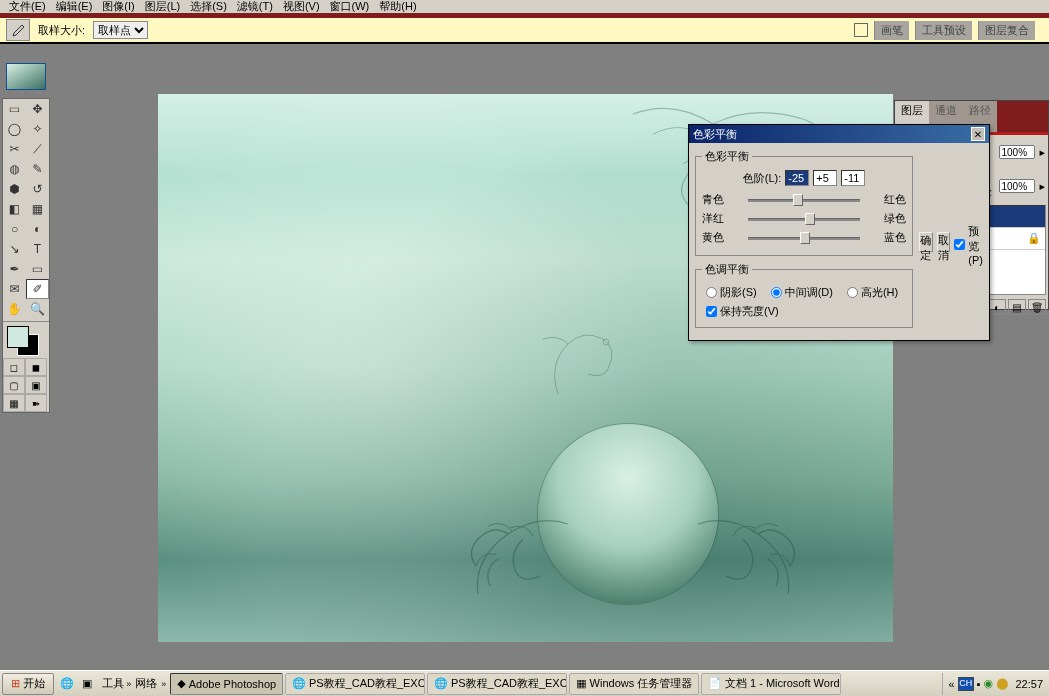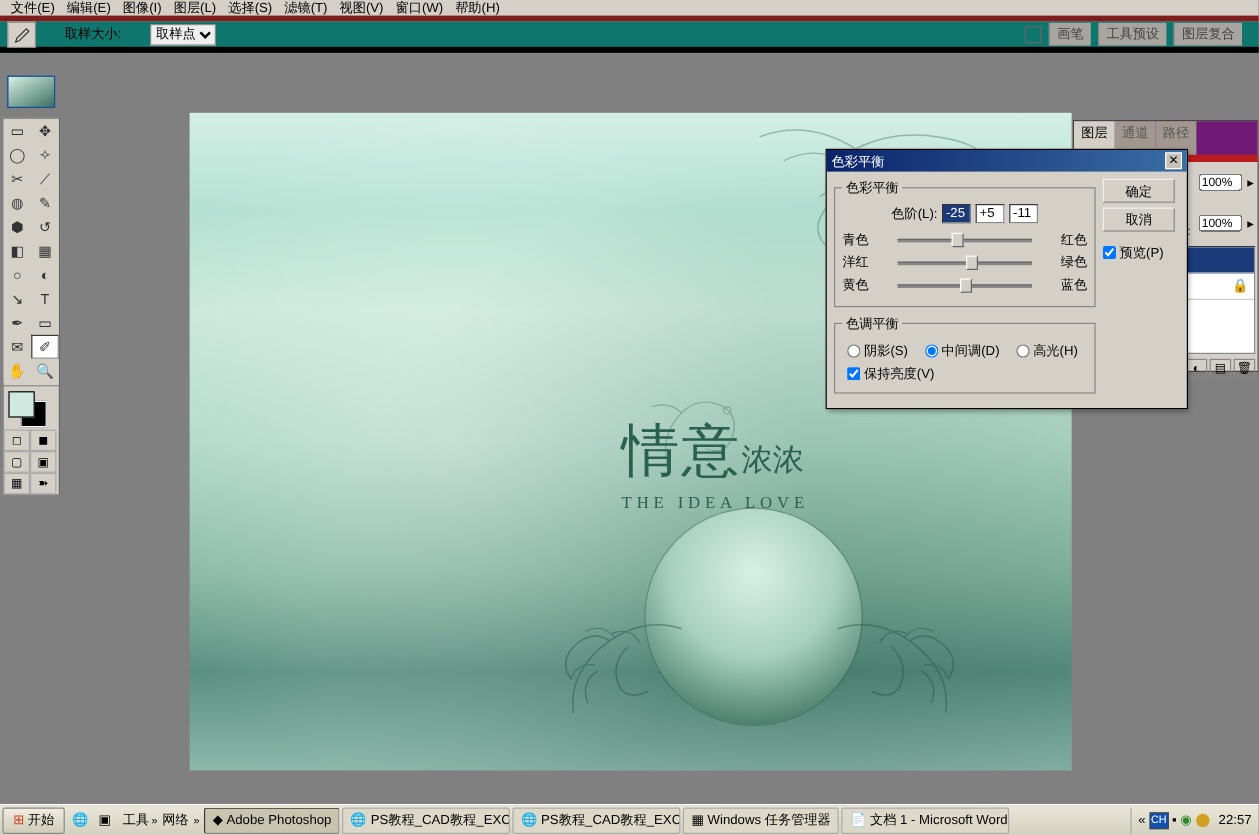--- a/index.html
+++ b/index.html
@@ -1,19 +1,19 @@
 <!DOCTYPE html>
 <html><head>
 <meta charset="utf-8">
 <style>
 *{margin:0;padding:0;box-sizing:border-box;font-family:"SimSun","宋体",sans-serif;font-size:11px;user-select:none}
 body{width:1049px;height:696px;background:#808080;overflow:hidden;position:relative}
 .menubar{position:absolute;top:0;left:0;right:0;height:18px;background:#d4d0c8;border-bottom:5px solid #7f1d1d;display:flex;align-items:center;padding-left:4px}
 .menubar span{padding:2px 5px;cursor:default}
-.optbar{position:absolute;top:18px;left:0;right:0;height:26px;background:#0f766e;border-bottom:5px solid #000000;display:flex;align-items:center;padding-left:6px;gap:24px}
+.optbar{position:absolute;top:18px;left:0;right:0;height:26px;background:#fef9c3;border-bottom:2px solid #000000;display:flex;align-items:center;padding-left:6px;gap:8px}
 .tool-ic{width:24px;height:22px;border:1px solid #888;background:#d4d0c8;display:inline-flex;align-items:center;justify-content:center}
 .optbar select{font-size:11px;height:18px;border:1px solid #888}
 .optbar-right{position:absolute;right:14px;display:flex;gap:6px;align-items:center}
 .optbar-right .docked{background:#a8a4a0;padding:2px 6px;font-size:11px;color:#444;border-left:1px solid #888}
 .toolbox{position:absolute;top:60px;left:2px;width:48px;background:#d4d0c8;border:1px solid #666;display:flex;flex-wrap:wrap}
 .toolbox .tool{width:23px;height:20px;border:1px solid #d4d0c8;display:flex;align-items:center;justify-content:center;font-size:12px;color:#333}
 .toolbox .tool.sel{background:#fff;border:1px inset #888}
 .toolbox .sep{width:100%;height:1px;background:#888;margin:2px 0}
 .color-sw{width:46px;height:34px;position:relative}
 .color-sw .fg{position:absolute;top:2px;left:4px;width:22px;height:22px;background:#cfe8e0;border:1px solid #000}
@@ -28,39 +28,39 @@
 .title-art{position:absolute;top:250px;left:360px;color:#2a6050}
 .title-art .ch{font-size:48px;font-family:"STKaiti","KaiTi",serif;letter-spacing:2px;display:inline-block}
 .title-art .sm{font-size:26px;font-family:"STKaiti","KaiTi",serif}
 .title-art .en{font-size:14px;letter-spacing:4px;font-family:Georgia,serif;margin-top:4px}
 .circle{position:absolute;top:330px;left:380px;width:180px;height:180px;border-radius:50%;background:radial-gradient(circle at 50% 30%,#d8f0e6 0%,#a8d0c0 45%,#508470 80%,#2a5040 100%);box-shadow:0 0 0 1px rgba(30,60,50,.3)}
 .floral-l{position:absolute;top:390px;left:290px;width:140px;height:130px;opacity:.5}
 .floral-r{position:absolute;top:390px;left:520px;width:140px;height:130px;opacity:.5;transform:scaleX(-1)}
 .vine{position:absolute;top:230px;left:370px;width:120px;height:80px;opacity:.4}
 
 .layers{position:absolute;top:100px;right:0;width:155px;height:210px;background:#d4d0c8;border:1px solid #444}
-.layers .tabs{height:34px;background:#701a75;display:flex;border-bottom:6px solid #b91c1c}
+.layers .tabs{height:34px;background:#7f1d1d;display:flex;border-bottom:3px solid #b91c1c}
 .layers .tabs span{padding:2px 6px;font-size:11px;background:#d4d0c8}
 .layers .tabs span.inactive{background:#a09890;color:#555}
 .layers .row1{display:flex;padding:3px;gap:4px;align-items:center}
 .layers select{flex:0 0 58px;height:16px;font-size:11px}
 .layers .row1 input{width:36px;height:14px;font-size:10px}
 .layers .layerlist{background:#fff;border:1px inset #888;margin:2px;height:90px;overflow:hidden}
 .layers .lrow{display:flex;align-items:center;height:22px;border-bottom:1px solid #ccc;font-size:11px}
 .layers .lrow.sel{background:#1a3a7a;color:#fff}
 .layers .eye{width:18px;text-align:center}
 .layers .bottombtns{display:flex;justify-content:flex-end;gap:2px;padding:2px}
 .layers .bottombtns div{width:18px;height:16px;border:1px solid #888;display:flex;align-items:center;justify-content:center;font-size:10px}
 
 .dialog{position:absolute;top:124px;left:688px;width:302px;background:#d4d0c8;border:1px solid #000;box-shadow:2px 2px 4px rgba(0,0,0,.3)}
 .dialog .titlebar{height:18px;background:linear-gradient(90deg,#0a246a 0%,#3a6ea5 100%);color:#fff;display:flex;align-items:center;padding:0 4px;justify-content:space-between}
 .dialog .titlebar .x{width:14px;height:14px;background:#c4c0b8;color:#000;display:flex;align-items:center;justify-content:center;font-size:10px;border:1px solid #fff}
 .dialog .body{padding:6px;display:flex;gap:6px}
 .dialog .mainctl{flex:1}
-.dialog .sidectl{width:64px;display:flex;flex-direction:column;gap:4px;align-items:flex-start}
+.dialog .sidectl{width:64px;display:flex;flex-direction:row;gap:4px;align-items:center}
 .dialog button{width:60px;height:20px;font-size:11px;background:#d4d0c8;border:1px solid #888;border-top-color:#eee;border-left-color:#eee}
 .dialog fieldset{border:1px solid #888;padding:6px;margin-bottom:6px}
 .dialog legend{font-size:11px;padding:0 3px}
 .dialog .lvlrow{display:flex;justify-content:center;gap:4px;align-items:center;margin-bottom:6px}
 .dialog input[type=text]{width:24px;height:16px;font-size:11px;border:1px inset #888;text-align:left;padding:0 2px}
 .dialog input[type=text].hl{background:#1a3a7a;color:#fff}
 .dialog .slider-row{display:flex;align-items:center;gap:20px;margin:4px 0}
 .dialog .slider-row .lbl{width:26px;font-size:11px}
 .dialog .slider-row .rlbl{width:26px;font-size:11px;text-align:right}
 .dialog .slider{flex:1;height:14px;position:relative}
@@ -155,24 +155,20 @@
 
 <div class="canvas">
   <svg class="swirl-tr" viewBox="0 0 260 180">
     <path d="M40 20 Q80 5 120 30 Q180 70 150 110 Q130 135 100 115 Q80 100 95 80 Q110 65 125 80 M120 30 Q160 10 210 25 Q250 40 235 80 Q225 100 200 90 M180 50 Q200 70 185 100 Q170 125 140 115" fill="none" stroke="#2a5a48" stroke-width="1.2"></path>
     <path d="M60 40 Q90 25 115 45 M145 55 Q175 45 200 65 M90 70 Q110 55 135 70" fill="none" stroke="#2a5a48" stroke-width="1"></path>
   </svg>
   <svg class="vine" viewBox="0 0 120 80">
     <path d="M30 70 Q20 40 40 20 Q55 5 75 15 Q90 25 80 45 Q75 55 60 50 M40 20 Q30 10 15 15" fill="none" stroke="#3a6a58" stroke-width="1"></path>
     <circle cx="78" cy="18" r="3" fill="none" stroke="#3a6a58"></circle>
   </svg>
-  <div class="title-art">
-    <span class="ch">情意</span><span class="sm">浓浓</span>
-    <div class="en">THE IDEA LOVE</div>
-  </div>
   <div class="circle"></div>
   <svg class="floral-l" viewBox="0 0 140 130">
     <path d="M120 40 Q90 30 60 50 Q25 75 30 110 M60 50 Q45 40 30 55 Q18 68 28 82 M75 55 Q60 70 68 88 Q75 100 92 92 M50 75 Q35 85 42 102" fill="none" stroke="#2a5a48" stroke-width="1.3"></path>
     <path d="M65 48 Q55 35 40 42 M85 52 Q78 38 62 44 M48 70 Q32 68 28 82" fill="none" stroke="#2a5a48" stroke-width="1"></path>
   </svg>
   <svg class="floral-r" viewBox="0 0 140 130">
     <path d="M120 40 Q90 30 60 50 Q25 75 30 110 M60 50 Q45 40 30 55 Q18 68 28 82 M75 55 Q60 70 68 88 Q75 100 92 92 M50 75 Q35 85 42 102" fill="none" stroke="#2a5a48" stroke-width="1.3"></path>
     <path d="M65 48 Q55 35 40 42 M85 52 Q78 38 62 44 M48 70 Q32 68 28 82" fill="none" stroke="#2a5a48" stroke-width="1"></path>
   </svg>
 </div>

